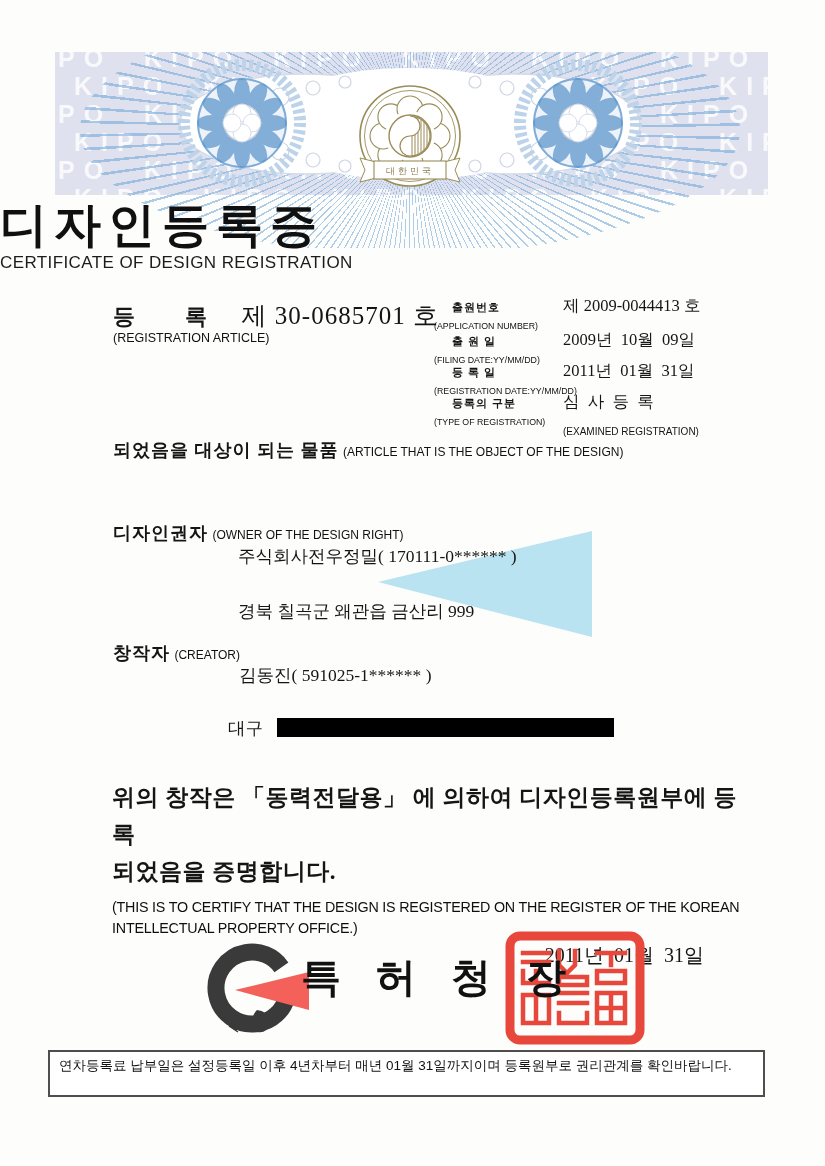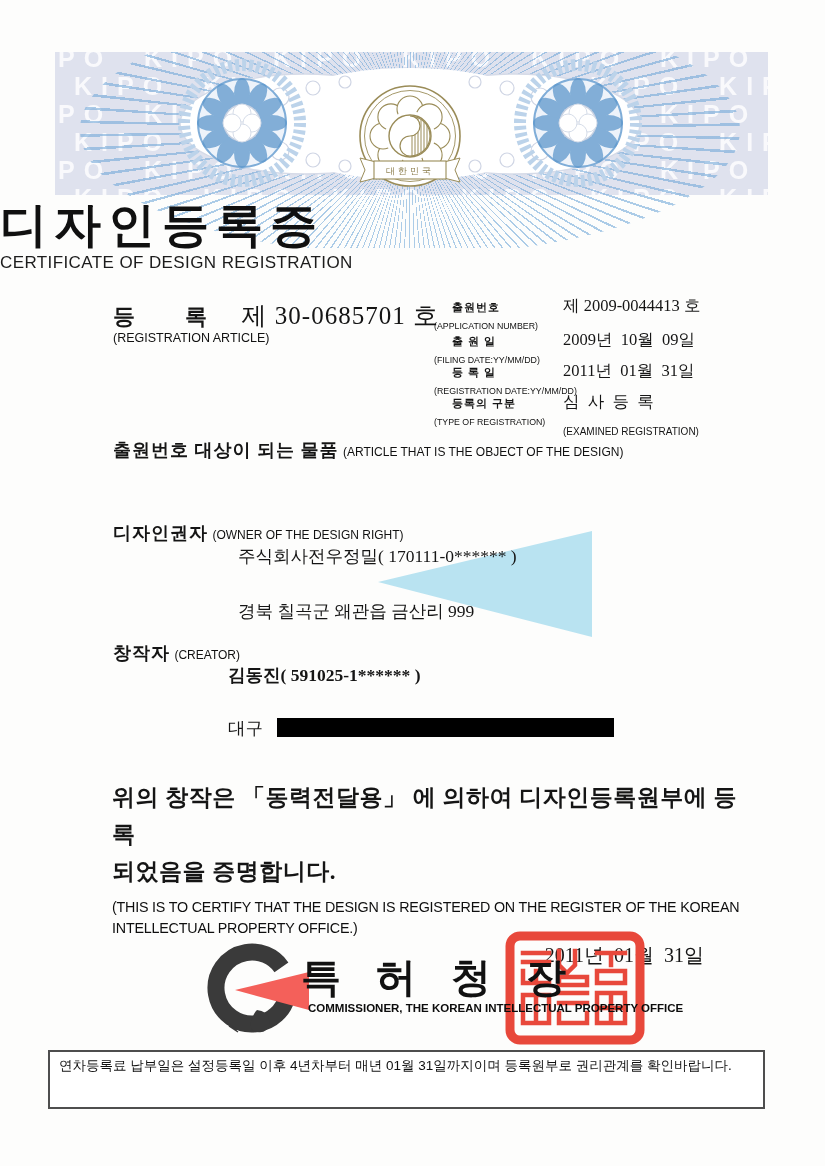--- a/index.html
+++ b/index.html
@@ -46,41 +46,41 @@
 
   .article{position:absolute;left:113px;top:438px;z-index:3;}
   .article .val{margin-top:7px;margin-left:117px;}
 
   .owner{position:absolute;left:113px;top:521px;z-index:3;}
   .owner .name{position:absolute;left:125px;top:23px;white-space:nowrap;}
   .owner .addr{position:absolute;left:125px;top:78px;white-space:nowrap;}
   .hl-triangle{position:absolute;left:0;top:0;z-index:2;}
 
   .creator{position:absolute;left:113px;top:641px;z-index:3;}
-  .creator .name{position:absolute;left:115px;top:22px;white-space:nowrap;font-weight:bold;}
+  .creator .name{position:absolute;left:126px;top:22px;white-space:nowrap;}
   .daegu{position:absolute;left:228px;top:716px;z-index:3;white-space:nowrap;}
   .redact{display:inline-block;width:337px;height:19px;background:#000;margin-left:14px;vertical-align:-3px;}
 
   
   .statement{position:absolute;left:112px;top:779px;width:628px;z-index:3;}
   .st-ko{font-family:"Liberation Serif",serif;font-weight:bold;font-size:23px;line-height:37px;letter-spacing:0.5px;}
   .st-en{margin-top:7px;font-size:14.3px;line-height:21px;letter-spacing:-0.2px;color:#0f0f0f;}
   .st-date{text-align:right;padding-right:36px;margin-top:3px;
            font-family:"Liberation Serif",serif;font-size:20px;white-space:pre;}
 
   
   .kipo-logo{position:absolute;left:197px;top:940px;z-index:3;}
   .kipo-title{position:absolute;left:301px;top:950px;z-index:4;display:flex;gap:35px;
               font-size:40px;font-weight:bold;color:#111;}
   .kipo-en{position:absolute;left:308px;top:1002px;z-index:4;font-size:11.5px;font-weight:bold;
            white-space:nowrap;color:#0c0c0c;}
   .seal{position:absolute;left:505px;top:931px;z-index:3;}
 
   
-  .notice{position:absolute;left:48px;top:1050px;width:717px;height:59px;border:2px solid #4e4e4e;
+  .notice{position:absolute;left:48px;top:1050px;width:717px;height:47px;border:2px solid #4e4e4e;
           box-sizing:border-box;padding:5px 9px;font-size:13.5px;color:#101010;z-index:3;background:#fff;}
 </style>
 </head>
 <body>
 
 <div class="page">
 
   <div class="banner">
     <div class="kipo-row" style="top:-8px">KIPO  KIPO  KIPO  KIPO  KIPO  KIPO  KIPO  KIPO</div>
     <div class="kipo-row alt" style="top:20px">KIPO  KIPO  KIPO  KIPO  KIPO  KIPO  KIPO  KIPO</div>
@@ -228,21 +228,21 @@
         <span class="ko">등록의 구분</span><br>
         <span class="en">(TYPE OF REGISTRATION)</span>
       </span><span class="dval"><span>심  사  등  록</span>
         <span class="en">(EXAMINED REGISTRATION)</span>
       </span>
     </div>
   </div>
 
   <div class="article">
     <div>
-      <span class="sec-label-ko">출원번호 대상이 되는 물품</span>
+      <span class="sec-label-ko">되었음을 대상이 되는 물품</span>
       <span class="sec-label-en">(ARTICLE THAT IS THE OBJECT OF THE DESIGN)</span>
     </div>
   </div>
 
   <svg class="hl-triangle" width="825" height="1166" viewBox="0 0 825 1166">
     <polygon points="378,582 592,531 592,637" fill="#b9e3f1"></polygon>
   </svg>
 
   <div class="owner">
     <span class="sec-label-ko">디자인권자</span>
@@ -276,21 +276,20 @@
     <path d="M28,82 l12,8 M25,78 l10,9 M32,86 l9,6" stroke="#3a3a3a" stroke-width="1.5"></path>
     <polygon points="38,50 112,32 112,70" fill="#f4605a"></polygon>
   </svg>
 
   <div class="kipo-title">
     <span>특</span>
     <span>허</span>
     <span>청</span>
     <span>장</span>
   </div>
-  <div class="kipo-en">COMMISSIONER, THE KOREAN INTELLECTUAL PROPERTY OFFICE</div>
 
   <svg class="seal" width="140" height="114" viewBox="0 0 140 114">
     <g stroke="#e8483b" fill="none">
       <rect x="5" y="5" width="130" height="104" rx="10" stroke-width="9"></rect>
       <g stroke-width="4.5" stroke-linecap="square">
         <path d="M18,22 h26 M18,31 h26 M18,40 v12 h26 M31,40 v12"></path>
         <path d="M54,20 v14 l8,8 M70,20 v14 l-8,8 M54,46 h28 v8 h-28 Z"></path>
         <path d="M92,22 h28 M106,22 v12 M92,40 h28 v12 h-28 Z"></path>
         <path d="M18,64 h26 M18,64 v28 h26 v-28 M31,64 v28"></path>
         <path d="M54,62 h28 M54,72 h28 M54,82 v10 h28 v-10"></path>

